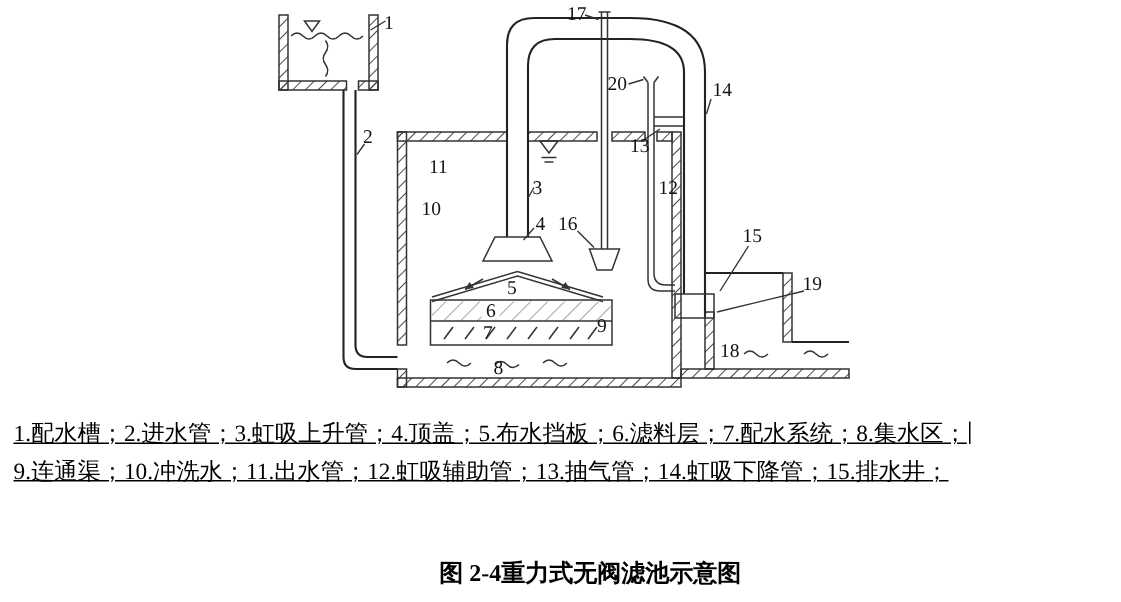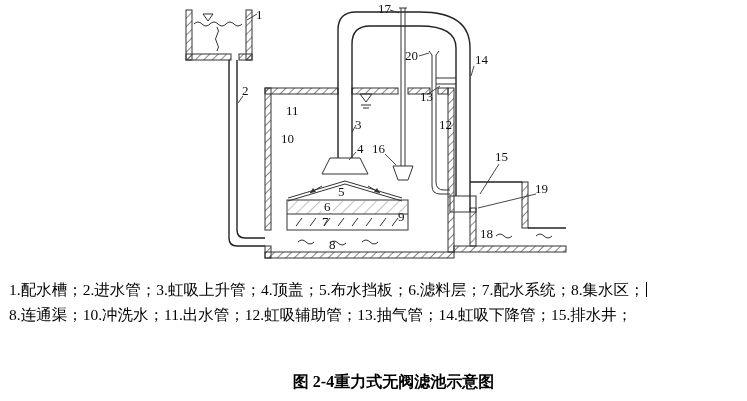--- a/index.html
+++ b/index.html
@@ -4,21 +4,21 @@
 <style>
   html,body{margin:0;padding:0;background:#fff;}
   body{width:747px;height:401px;font-family:"Liberation Serif","DejaVu Serif",serif;color:#000;}
   .page{position:relative;width:747px;height:401px;background:#fff;overflow:hidden;}
   .figure{position:absolute;left:0;top:0;}
   .wall{fill:url(#hatch);stroke:#333;stroke-width:1;}
   .pipe{fill:none;stroke:#222;stroke-width:1.4;}
   .thin{fill:none;stroke:#333;stroke-width:1;}
   .leader{stroke:#333;stroke-width:0.9;}
   .lbl{font-family:"Liberation Serif","DejaVu Serif",serif;font-size:13px;fill:#111;}
-  .legend{position:absolute;left:0;top:277px;width:747px;}
+  .legend{position:absolute;left:0;top:277px;width:747px;text-decoration:underline;}
   .lg{margin:0;padding:0 6px 0 9px;font-size:15.5px;line-height:25px;white-space:nowrap;}
   .indent{padding-left:57px;}
   .cursor{display:inline-block;width:1.5px;height:15px;background:#000;vertical-align:-2px;margin-left:1px;}
   .caption{position:absolute;left:0;top:372px;width:747px;text-align:center;font-weight:bold;font-size:16px;padding-left:20px;}
 </style>
 </head>
 <body>
 
 <div class="page">
 
@@ -167,18 +167,18 @@
       <text class="lbl" x="372" y="153">16</text>
       <text class="lbl" x="378" y="13">17</text>
       <text class="lbl" x="480" y="238">18</text>
       <text class="lbl" x="535" y="193">19</text>
       <text class="lbl" x="405" y="60">20</text>
     </g>
   </svg>
 
   <div class="legend">
     <p class="lg"><span>1.配水槽；2.进水管；3.虹吸上升管；4.顶盖；5.布水挡板；6.滤料层；7.配水系统；8.集水区；</span><span class="cursor"></span></p>
-    <p class="lg"><span>8.连通渠；10.冲洗水；11.出水管；12.虹吸辅助管；13.抽气管；14.虹吸下降管；15.排水井；</span></p>
+    <p class="lg"><span>9.连通渠；10.冲洗水；11.出水管；12.虹吸辅助管；13.抽气管；14.虹吸下降管；15.排水井；</span></p>
   </div>
 
   <div class="caption">图 2-4重力式无阀滤池示意图</div>
 
 </div>
 
 </body></html>

